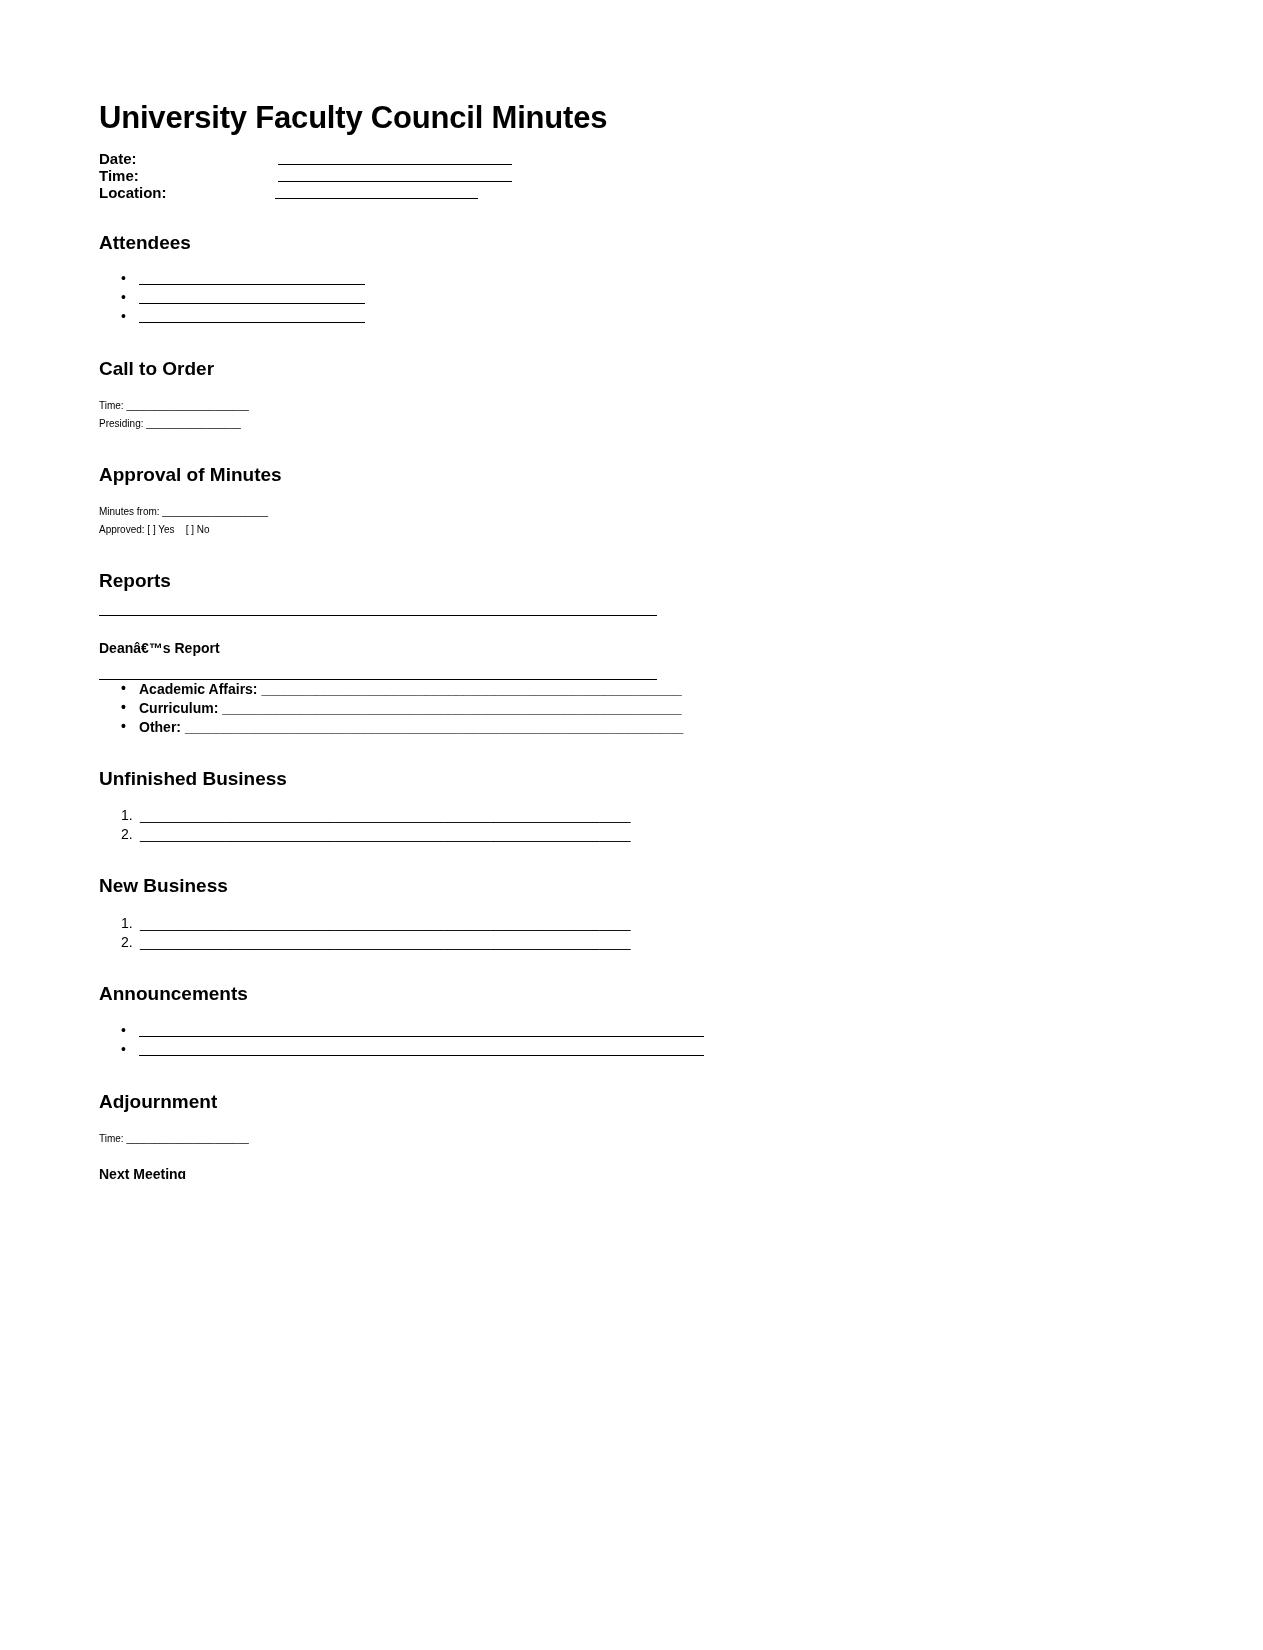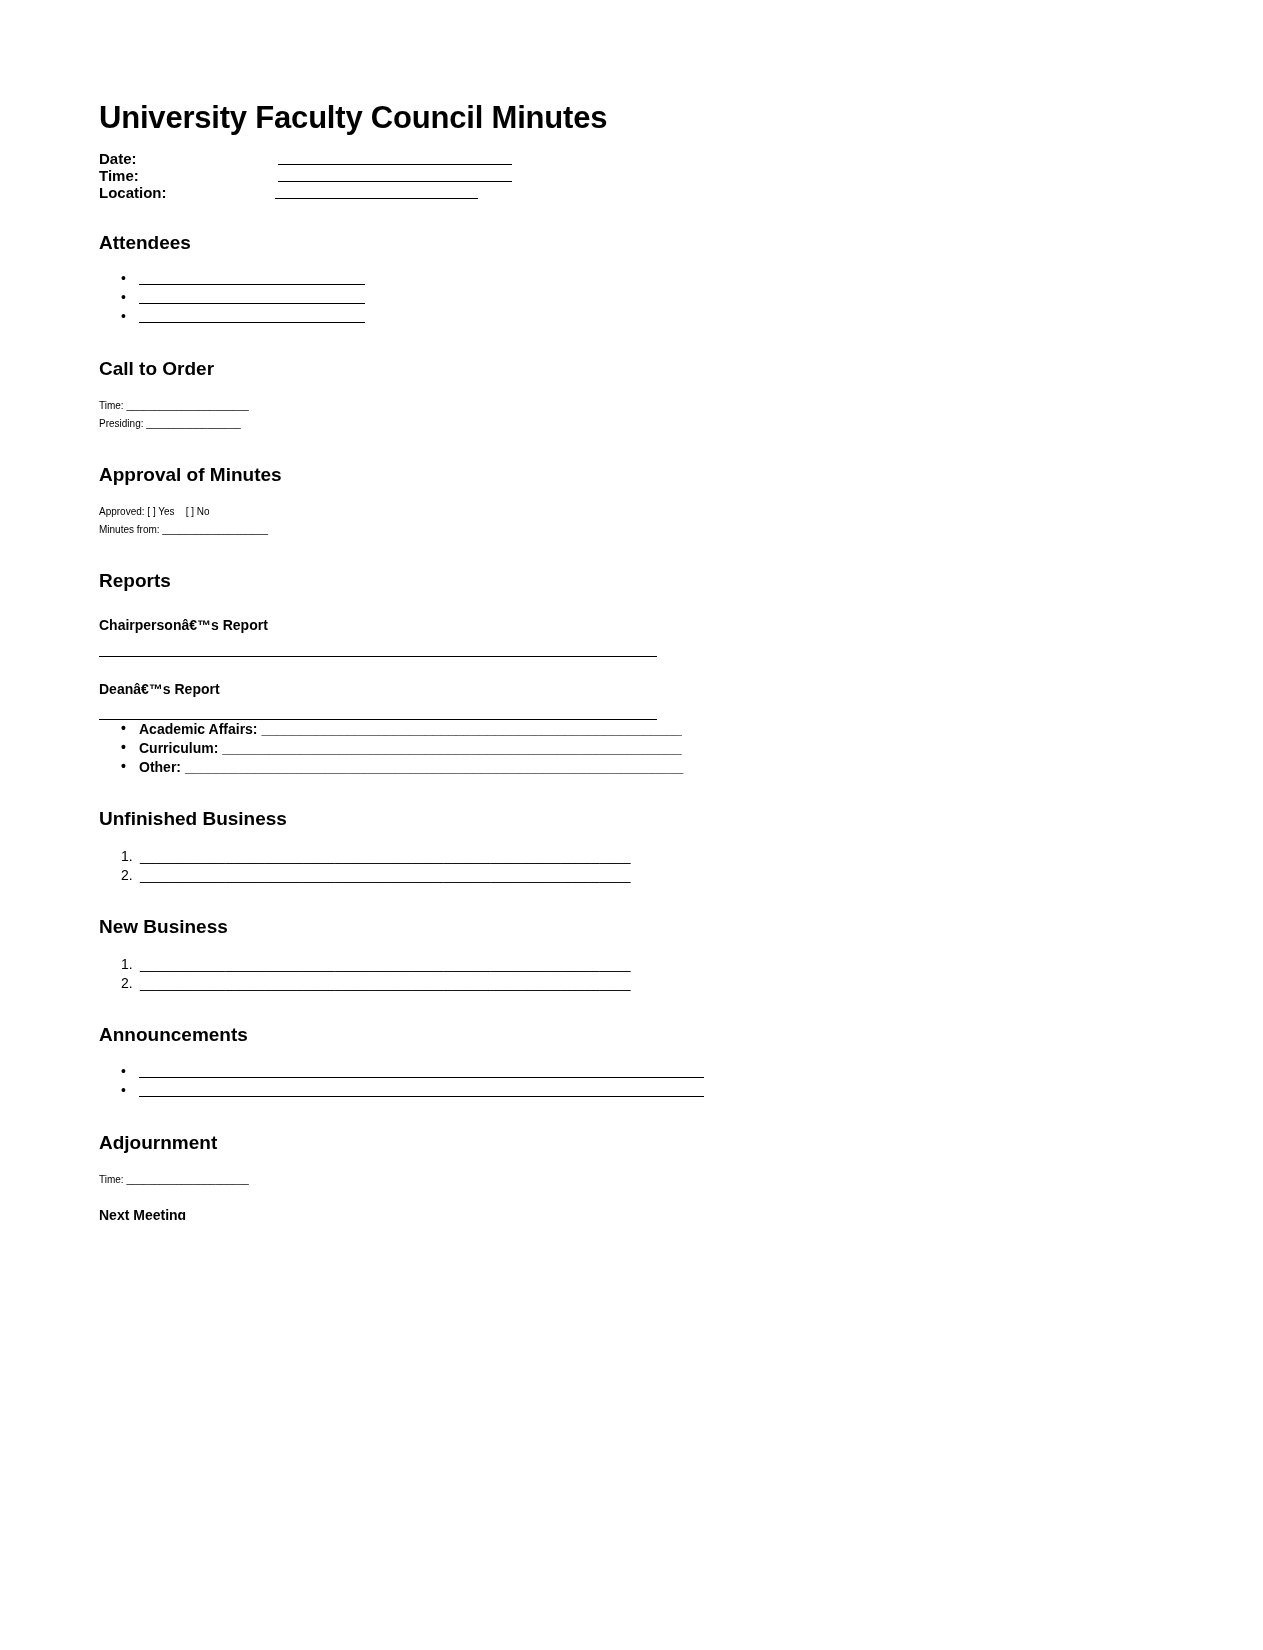--- a/index.html
+++ b/index.html
@@ -195,26 +195,25 @@
       <li class="rule-row">
         <span class="row-rule w-short"></span>
       </li>
     </ul>
 
     <h2 class="section">Call to Order</h2>
     <div class="line">Time: ______________________</div>
     <div class="line">Presiding: _________________</div>
 
     <h2 class="section">Approval of Minutes</h2>
+    <div class="line">Minutes from: ___________________</div>
     <div class="line">Approved: [ ] Yes    [ ] No</div>
-    <div class="line">Minutes from: ___________________</div>
 
     <h2 class="section">Reports</h2>
 
-    <h3 class="subsection">Chairpersonâ€™s Report</h3>
     <div class="long-rule"></div>
 
     <h3 class="subsection">Deanâ€™s Report</h3>
     <div class="long-rule"></div>
 
     <ul class="bullets">
       <li class="boldline">Academic Affairs: ______________________________________________________</li>
       <li class="boldline">Curriculum: ___________________________________________________________</li>
       <li class="boldline">Other: ________________________________________________________________</li>
     </ul>

